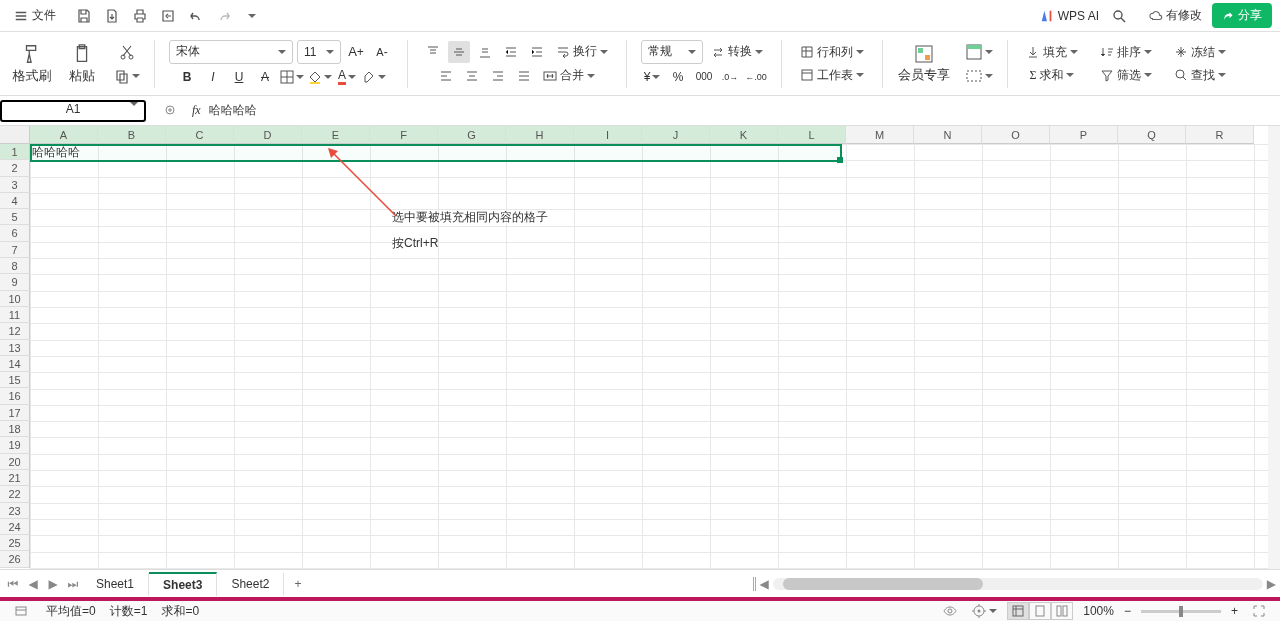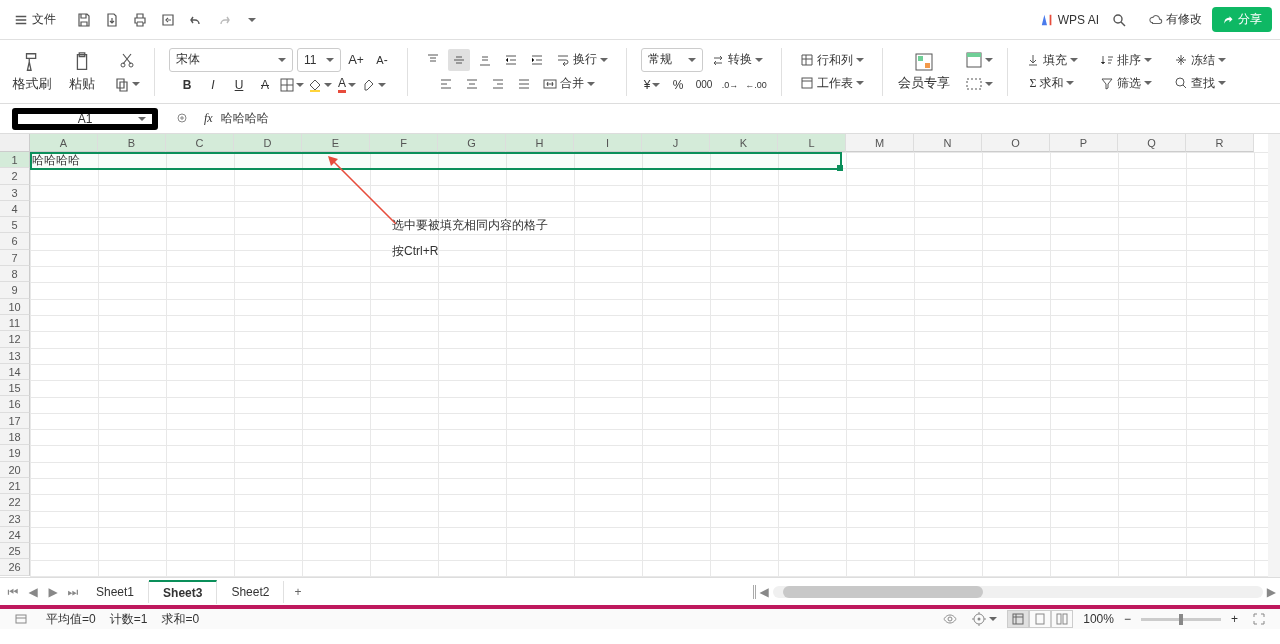--- a/index.html
+++ b/index.html
@@ -1,17 +1,17 @@
 <!DOCTYPE html>
 <html><head>
 <meta charset="utf-8">
 <style>
 *{margin:0;padding:0;box-sizing:border-box;font-family:"Microsoft YaHei",Arial,sans-serif;font-size:12px;color:#333;}
 body{background:#fff;width:1280px;height:644px;overflow:hidden;position:relative;}
-.titlebar{height:40px;background:#fff;display:flex;align-items:center;padding:0 8px;border-bottom:1px solid #e0e0e0;}
+.titlebar{height:32px;background:#fff;display:flex;align-items:center;padding:0 8px;border-bottom:1px solid #e0e0e0;}
 .file-menu{display:flex;align-items:center;gap:4px;padding:2px 6px;cursor:pointer;}
 .file-menu svg{width:14px;height:14px;}
 .qat{display:flex;gap:8px;margin-left:12px;align-items:center;}
 .qat-btn{width:20px;height:20px;display:flex;align-items:center;justify-content:center;cursor:pointer;}
 .tabs{display:flex;margin-left:24px;gap:0;}
 .tab{padding:6px 14px;cursor:pointer;color:#333;}
 .tab.active{color:#0a8f5a;font-weight:500;border-bottom:2px solid #0a8f5a;}
 .right-actions{margin-left:auto;display:flex;align-items:center;gap:10px;}
 .wps-ai{display:flex;align-items:center;gap:4px;color:#555;}
 .share-btn{background:#0eb864;color:#fff;padding:4px 10px;border-radius:4px;display:flex;align-items:center;gap:4px;}
@@ -23,21 +23,21 @@
 .rbtn{min-width:22px;height:22px;display:flex;align-items:center;justify-content:center;cursor:pointer;border-radius:2px;}
 .rsel{border:1px solid #ccc;border-radius:3px;height:24px;display:flex;align-items:center;padding:0 6px;background:#fff;}
 .rsel .dd{margin-left:4px;}
 .vsep{width:1px;height:48px;background:#e0e0e0;margin:0 4px;}
 .big-btn{display:flex;flex-direction:column;align-items:center;justify-content:center;width:44px;height:52px;cursor:pointer;}
 .big-btn span{font-size:13px;margin-top:2px;}
 .lbl-btn{display:flex;align-items:center;gap:3px;padding:2px 4px;cursor:pointer;}
 .lbl-btn span{font-size:12px;}
 
 .namebox-row{height:30px;border-bottom:1px solid #ddd;display:flex;align-items:center;}
-.namebox{width:146px;border:6px solid #000000;border-radius:3px;height:22px;margin-left:12px;display:flex;align-items:center;padding:0 8px;position:relative;}
+.namebox{width:146px;border:2px solid #000000;border-radius:3px;height:22px;margin-left:0;display:flex;padding:0 8px;position:relative;}
 .namebox .dd{position:absolute;right:6px;}
 .fx-area{display:flex;align-items:center;gap:10px;margin-left:14px;}
 .fx-lbl{font-style:italic;font-family:serif;}
 .formula-input{flex:1;padding:2px 8px;}
 
 .sheet-area{position:relative;height:443px;display:flex;}
 .corner{width:30px;height:18px;background:#f0f0f0;border-right:1px solid #ccc;border-bottom:1px solid #ccc;}
 .col-headers{display:flex;height:18px;}
 .col-h{width:68px;background:#f3f3f3;border-right:1px solid #ddd;border-bottom:1px solid #ccc;text-align:center;font-size:11px;line-height:18px;color:#555;}
 .col-h.sel{background:#d4ebd9;}

